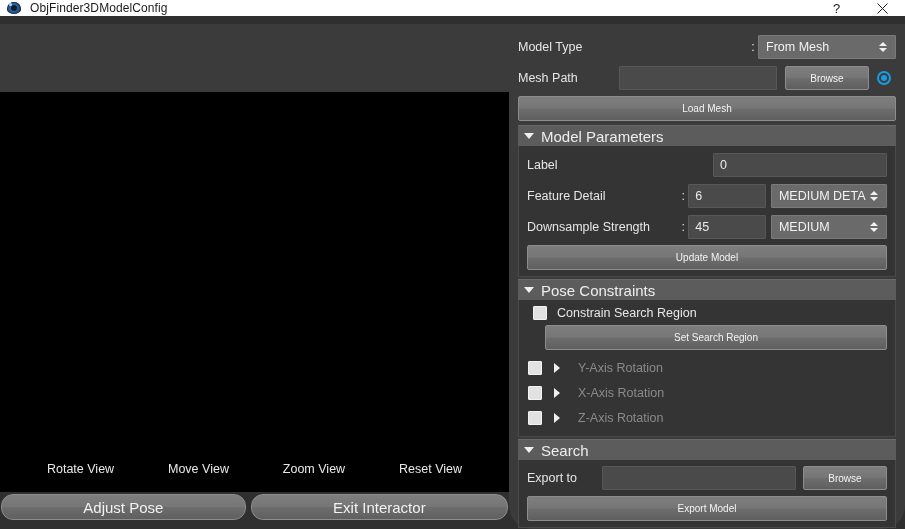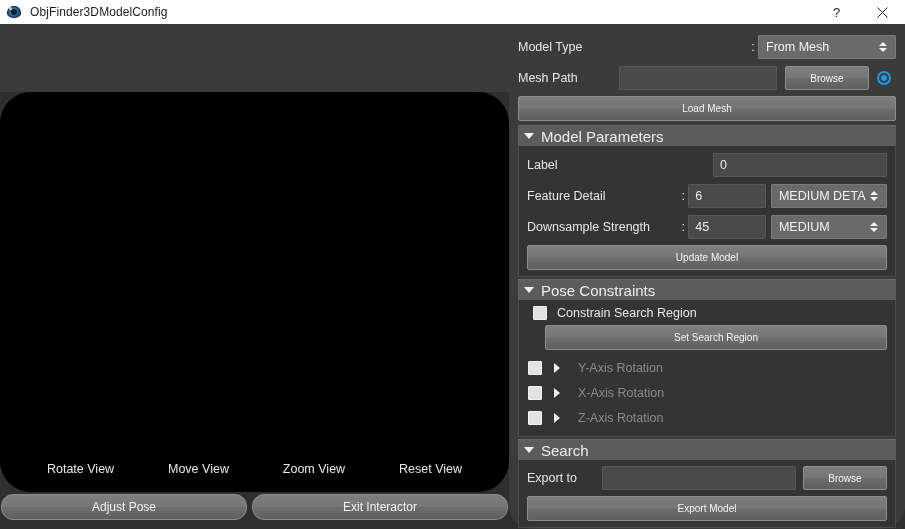--- a/index.html
+++ b/index.html
@@ -19,21 +19,21 @@
     width: 905px;
     height: 529px;
     background: #2f2f2f;
     overflow: hidden;
   }
 
   
   .titlebar {
     position: absolute;
     left: 0; top: 0;
-    width: 905px; height: 24px;
+    width: 905px; height: 16px;
     background: #ffffff;
     display: flex;
     align-items: center;
   }
   .titlebar-icon {
     width: 16px; height: 16px;
     margin-left: 6px; margin-right: 8px;
     position: relative;
     flex: 0 0 auto;
   }
@@ -87,21 +87,20 @@
     background: #3b3b3b;
   }
 
   
   .viewport {
     position: absolute;
     left: 0; top: 92px;
     width: 509px; height: 400px;
     background: #000000;
     overflow: hidden;
-    border-radius: 31px;
   }
   .view-tools {
     position: absolute;
     left: 0; bottom: 16px;
     width: 509px;
     display: flex;
     justify-content: space-around;
     padding: 0 20px;
     box-sizing: border-box;
   }
@@ -120,21 +119,21 @@
     box-sizing: border-box;
   }
 
   
   .btn {
     flex: 1 1 auto;
     background: linear-gradient(to bottom, #7e7e7e 0%, #767676 48%, #6d6d6d 52%, #5f5f5f 100%);
     border: 1px solid #8d8d8d;
     border-radius: 12px;
     color: #f2f2f2;
-    font-size: 12px;
+    font-size: 15px;
     display: flex;
     align-items: center;
     justify-content: center;
     box-sizing: border-box;
     white-space: nowrap;
   }
 
   
   .panel {
     position: absolute;

